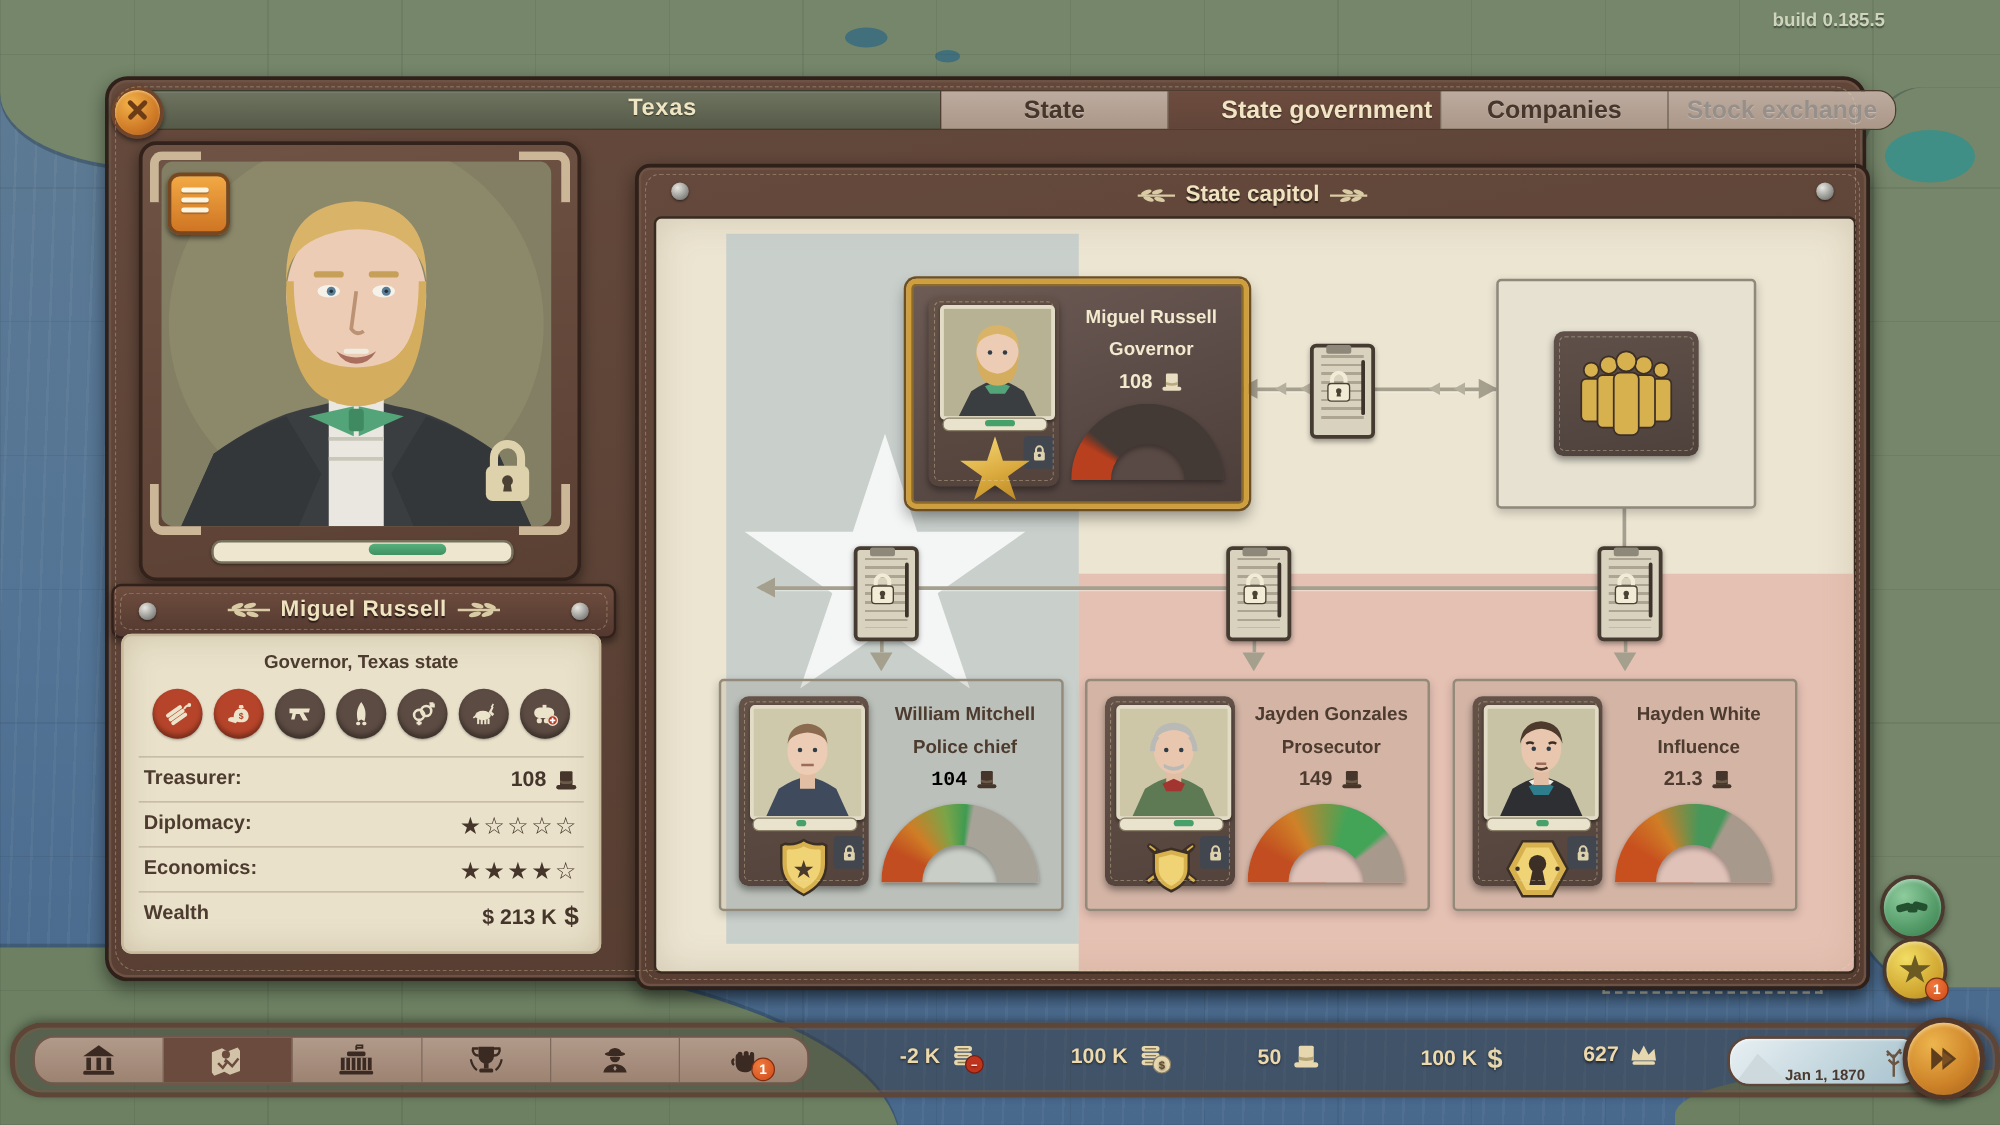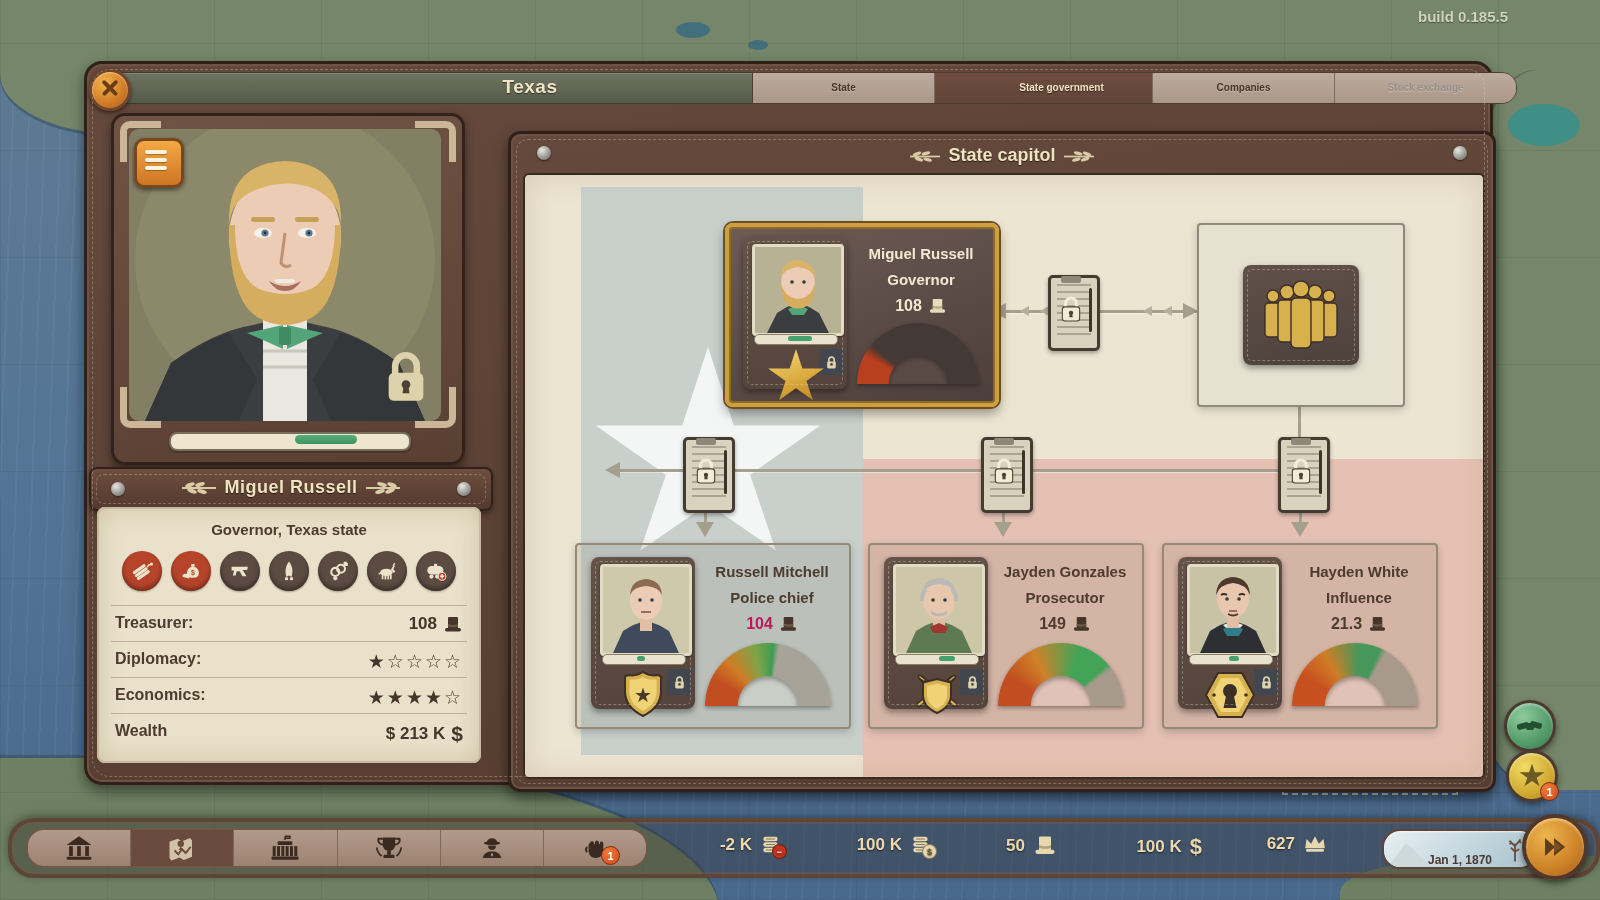--- a/index.html
+++ b/index.html
@@ -28,21 +28,21 @@
   .screw{position:absolute;width:14px;height:14px;border-radius:50%;background:radial-gradient(circle at 35% 30%,#e8e6e0,#9b9b97 55%,#5f5e5a);box-shadow:0 1px 2px rgba(0,0,0,.5);}
   .paper{background:#e9e1ca;box-shadow:inset 0 0 0 2px #c8bb9d,inset 0 0 26px rgba(120,95,60,.25);}
   
   .window{position:absolute;left:84px;top:47px;width:1403px;height:718px;border-radius:18px;}
   .titlebar{position:absolute;left:12px;top:8px;width:1379px;height:30px;border-radius:15px;background:linear-gradient(180deg,#6f7461,#565b49);border:1px solid #383d2e;box-shadow:inset 0 1px 0 rgba(255,255,255,.15);}
   .title-text{position:absolute;left:250px;top:3px;width:360px;text-align:center;color:#efe5c2;font-size:19px;font-weight:bold;text-shadow:0 1px 1px rgba(0,0,0,.5);letter-spacing:.5px;}
   .closebtn{position:absolute;left:2px;top:5px;width:36px;height:36px;border-radius:50%;background:radial-gradient(circle at 35% 30%,#f3b24a,#d07b27 60%,#a85a1c);border:3px solid #6e452a;box-shadow:0 2px 4px rgba(0,0,0,.5),inset 0 1px 2px rgba(255,240,200,.6);cursor:pointer;}
   .closebtn .x1,.closebtn .x2{position:absolute;left:8px;top:14px;width:20px;height:3.5px;background:#6b3c16;border-radius:2px;}
   .closebtn .x1{transform:rotate(45deg);} .closebtn .x2{transform:rotate(-45deg);}
   .tabs{position:absolute;left:665px;top:8px;height:30px;display:flex;border-radius:0 15px 15px 0;overflow:hidden;border:1px solid #4d3c30;}
-  .tab{width:181px;height:41px;line-height:30px;text-align:center;font-size:10px;font-weight:bold;color:#46362b;background:linear-gradient(180deg,#bdaba0,#a3907f);border-right:1px solid #7c6a5c;cursor:pointer;text-shadow:0 1px 0 rgba(255,255,255,.25);}
+  .tab{width:181px;height:41px;line-height:30px;text-align:center;font-size:20px;font-weight:bold;color:#46362b;background:linear-gradient(180deg,#bdaba0,#a3907f);border-right:1px solid #7c6a5c;cursor:pointer;text-shadow:0 1px 0 rgba(255,255,255,.25);}
   .tab:last-child{border-right:none;}
   .tab.active{background:linear-gradient(180deg,#77554624,#5e4337);background-color:#6b4a3d;color:#f0e4c4;text-shadow:0 1px 1px rgba(0,0,0,.5);padding-left:36px;}
   .tab.disabled{color:#97908a;cursor:default;}
   
   .pframe{position:absolute;left:24px;top:49px;width:348px;height:346px;border-radius:14px;background:linear-gradient(170deg,#6f5344,#5a3f33);border:3px solid #33221b;box-shadow:0 5px 10px rgba(0,0,0,.4);}
   .photo{position:absolute;left:15px;top:13px;width:312px;height:292px;border-radius:10px;overflow:hidden;background:#8e8a6d;box-shadow:inset 0 0 0 3px #3c3226;}
   .brace{position:absolute;width:34px;height:34px;border:7px solid #cbb697;}
   .brace.tl{left:6px;top:5px;border-right:none;border-bottom:none;border-radius:10px 0 0 0;}
   .brace.tr{right:6px;top:5px;border-left:none;border-bottom:none;border-radius:0 10px 0 0;}
   .brace.bl{left:6px;bottom:34px;border-right:none;border-top:none;border-radius:0 0 0 10px;}
@@ -514,23 +514,23 @@
                 </svg>
               </div>
             <div class="emblem">
               <svg width="56" height="52" viewBox="0 0 56 52">
                   <path d="M28 3c4.5 3 10 4 15 3l3 1.5V22c0 12-7 19.5-18 25C17 41.5 10 34 10 22V7.5L13 6c5 1 10.5 0 15-3z" fill="#d8b14f" stroke="#3c2f26" stroke-width="2"></path>
                   <path d="M28 8c3.5 2.2 8 3 12 2.4l1.6 1V22c0 9.5-5.3 15.6-13.6 20C19.7 37.6 14.4 31.5 14.4 22V11.4l1.6-1c4 .6 8.5-.2 12-2.4z" fill="#f0d375"></path>
                   <text x="28" y="33" text-anchor="middle" font-size="20" fill="#4a3a2c" class="crest-text">★</text>
                 </svg>
             </div>
           </div>
-          <div class="node-name" style="color:#4c3b2e;width:146px;">Russell Mitchell</div>
+          <div class="node-name" style="color:#4c3b2e;width:146px;">William Mitchell</div>
           <div class="node-role" style="color:#4c3b2e;width:146px;">Police chief</div>
-          <div class="node-inf" style="color:#be185d;width:146px;">
+          <div class="node-inf" style="color:#000000;width:146px;font-family:Liberation Mono, monospace;">
             <span>104</span>
             <svg width="19" height="18" viewBox="0 0 20 18" fill="#45352a">
                 <rect x="5" y="1.5" width="10" height="11.5" rx="1"></rect>
                 <rect x="2" y="12.5" width="16" height="3.5" rx="1.7"></rect>
                 <path d="M5 8.6c3 1.3 7 1.3 10 0v2.2c-3 1.3-7 1.3-10 0z" fill="#6b5a48"></path>
               </svg>
           </div>
           <div class="gauge" style="left:128px;top:98px;width:126px;height:63px;--g:conic-gradient(from 270deg at 50% 100%,#c14d20 0deg 25deg,#cf7d26 48deg,#7ba448 78deg,#3f9b52 95deg,#a8a398 101deg 180deg);--hole:#c9cec6;"></div>
         </div>
 

